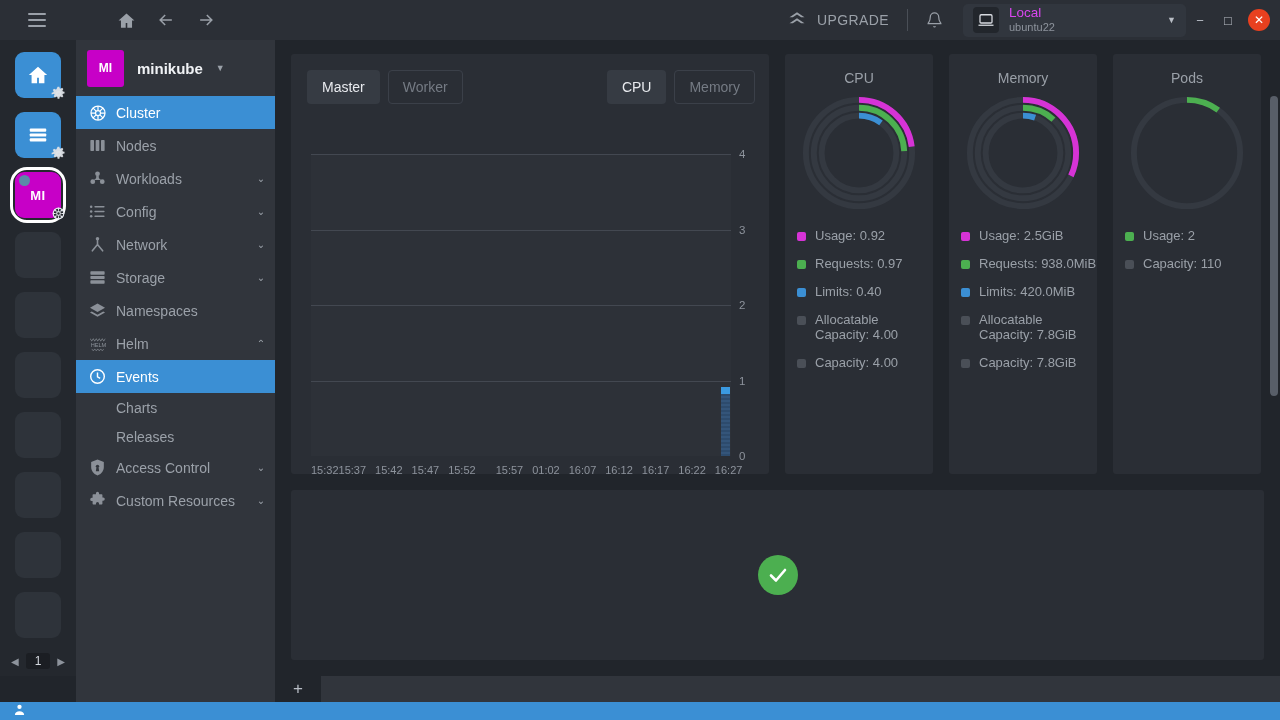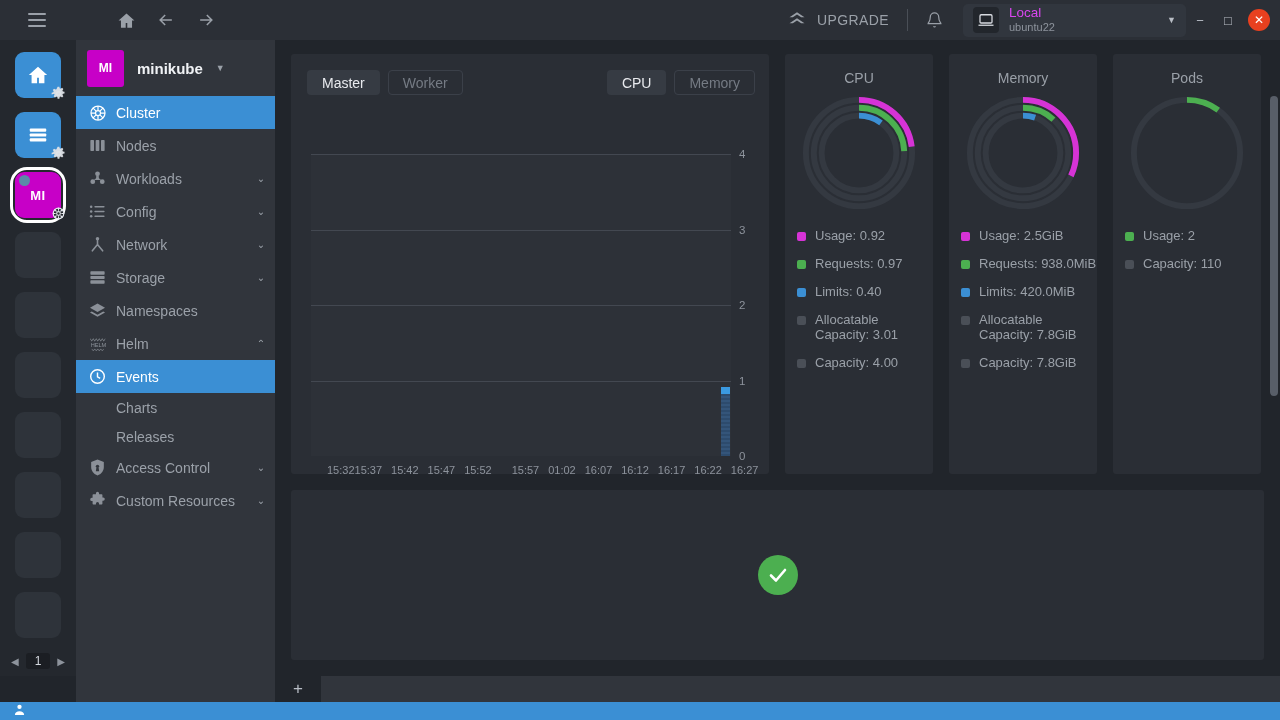--- a/index.html
+++ b/index.html
@@ -91,21 +91,21 @@
   
   .main { position: absolute; left: 275px; top: 40px; width: 1005px; height: 636px;
      background: #21252b; padding: 14px 10px 0 16px; }
   .row-cards { display: flex; gap: 16px; height: 420px; }
   .card { background: #2a2e35; border-radius: 3px; }
   .card-chart { width: 478px; padding: 16px 14px 0 16px; position: relative; }
   .card-gauge { width: 148px; padding-top: 16px; display: flex;
      flex-direction: column; align-items: center; }
 
   .tabrow { display: flex; align-items: center; }
-  .tab { height: 25px; padding: 0 14px; display: flex; align-items: center;
+  .tab { height: 34px; padding: 0 14px; display: flex; align-items: center;
      border-radius: 4px; font-size: 14px; cursor: pointer; border: 1px solid transparent; }
   .tab.on { background: #363b43; color: #e8eaee; }
   .tab.off { color: #757b84; border-color: #3b4049; }
   .tabrow .spacer { flex: 1; }
   .tabs-right { display: flex; gap: 8px; }
 
   .plotwrap { position: absolute; left: 20px; top: 92px; width: 420px; height: 305px; }
   .plot { position: absolute; left: 0; top: 8px; width: 420px; height: 302px;
      background: #2d3138; }
   .gridline { position: absolute; left: 0; width: 420px; height: 1px; background: #434851; }
@@ -437,21 +437,21 @@
               </div>
             </div>
           <div id="yticks">
               <div class="ytick" style="top: 8px;">4</div>
               <div class="ytick" style="top: 83.5px;">3</div>
               <div class="ytick" style="top: 159px;">2</div>
               <div class="ytick" style="top: 234.5px;">1</div>
               <div class="ytick" style="top: 310px;">0</div>
             </div>
           <div class="xaxis" id="xaxis">
-              <span style="margin-right: 0px; margin-left: 16px;">15:32</span>
+              <span style="margin-right: 0px; margin-left: 0px;">15:32</span>
               <span style="margin-right: 9px; margin-left: 0px;">15:37</span>
               <span style="margin-right: 9px; margin-left: 0px;">15:42</span>
               <span style="margin-right: 9px; margin-left: 0px;">15:47</span>
               <span style="margin-right: 20px; margin-left: 0px;">15:52</span>
               <span style="margin-right: 9px; margin-left: 0px;">15:57</span>
               <span style="margin-right: 9px; margin-left: 0px;">01:02</span>
               <span style="margin-right: 9px; margin-left: 0px;">16:07</span>
               <span style="margin-right: 9px; margin-left: 0px;">16:12</span>
               <span style="margin-right: 9px; margin-left: 0px;">16:17</span>
               <span style="margin-right: 9px; margin-left: 0px;">16:22</span>
@@ -479,21 +479,21 @@
               <div class="lg">
                 <span class="sw" style="background: rgb(76, 175, 80);"></span>
                 <span class="lg-text">Requests: 0.97</span>
               </div>
               <div class="lg">
                 <span class="sw" style="background: rgb(59, 143, 212);"></span>
                 <span class="lg-text">Limits: 0.40</span>
               </div>
               <div class="lg">
                 <span class="sw" style="background: rgb(74, 79, 87);"></span>
-                <span class="lg-text">Allocatable Capacity: 3.01</span>
+                <span class="lg-text">Allocatable Capacity: 4.00</span>
               </div>
               <div class="lg">
                 <span class="sw" style="background: rgb(74, 79, 87);"></span>
                 <span class="lg-text">Capacity: 4.00</span>
               </div>
             </div>
           </div>
           <div class="card card-gauge">
             <div class="gauge-title">Memory</div>
             <svg class="donut" viewBox="0 0 120 120">

